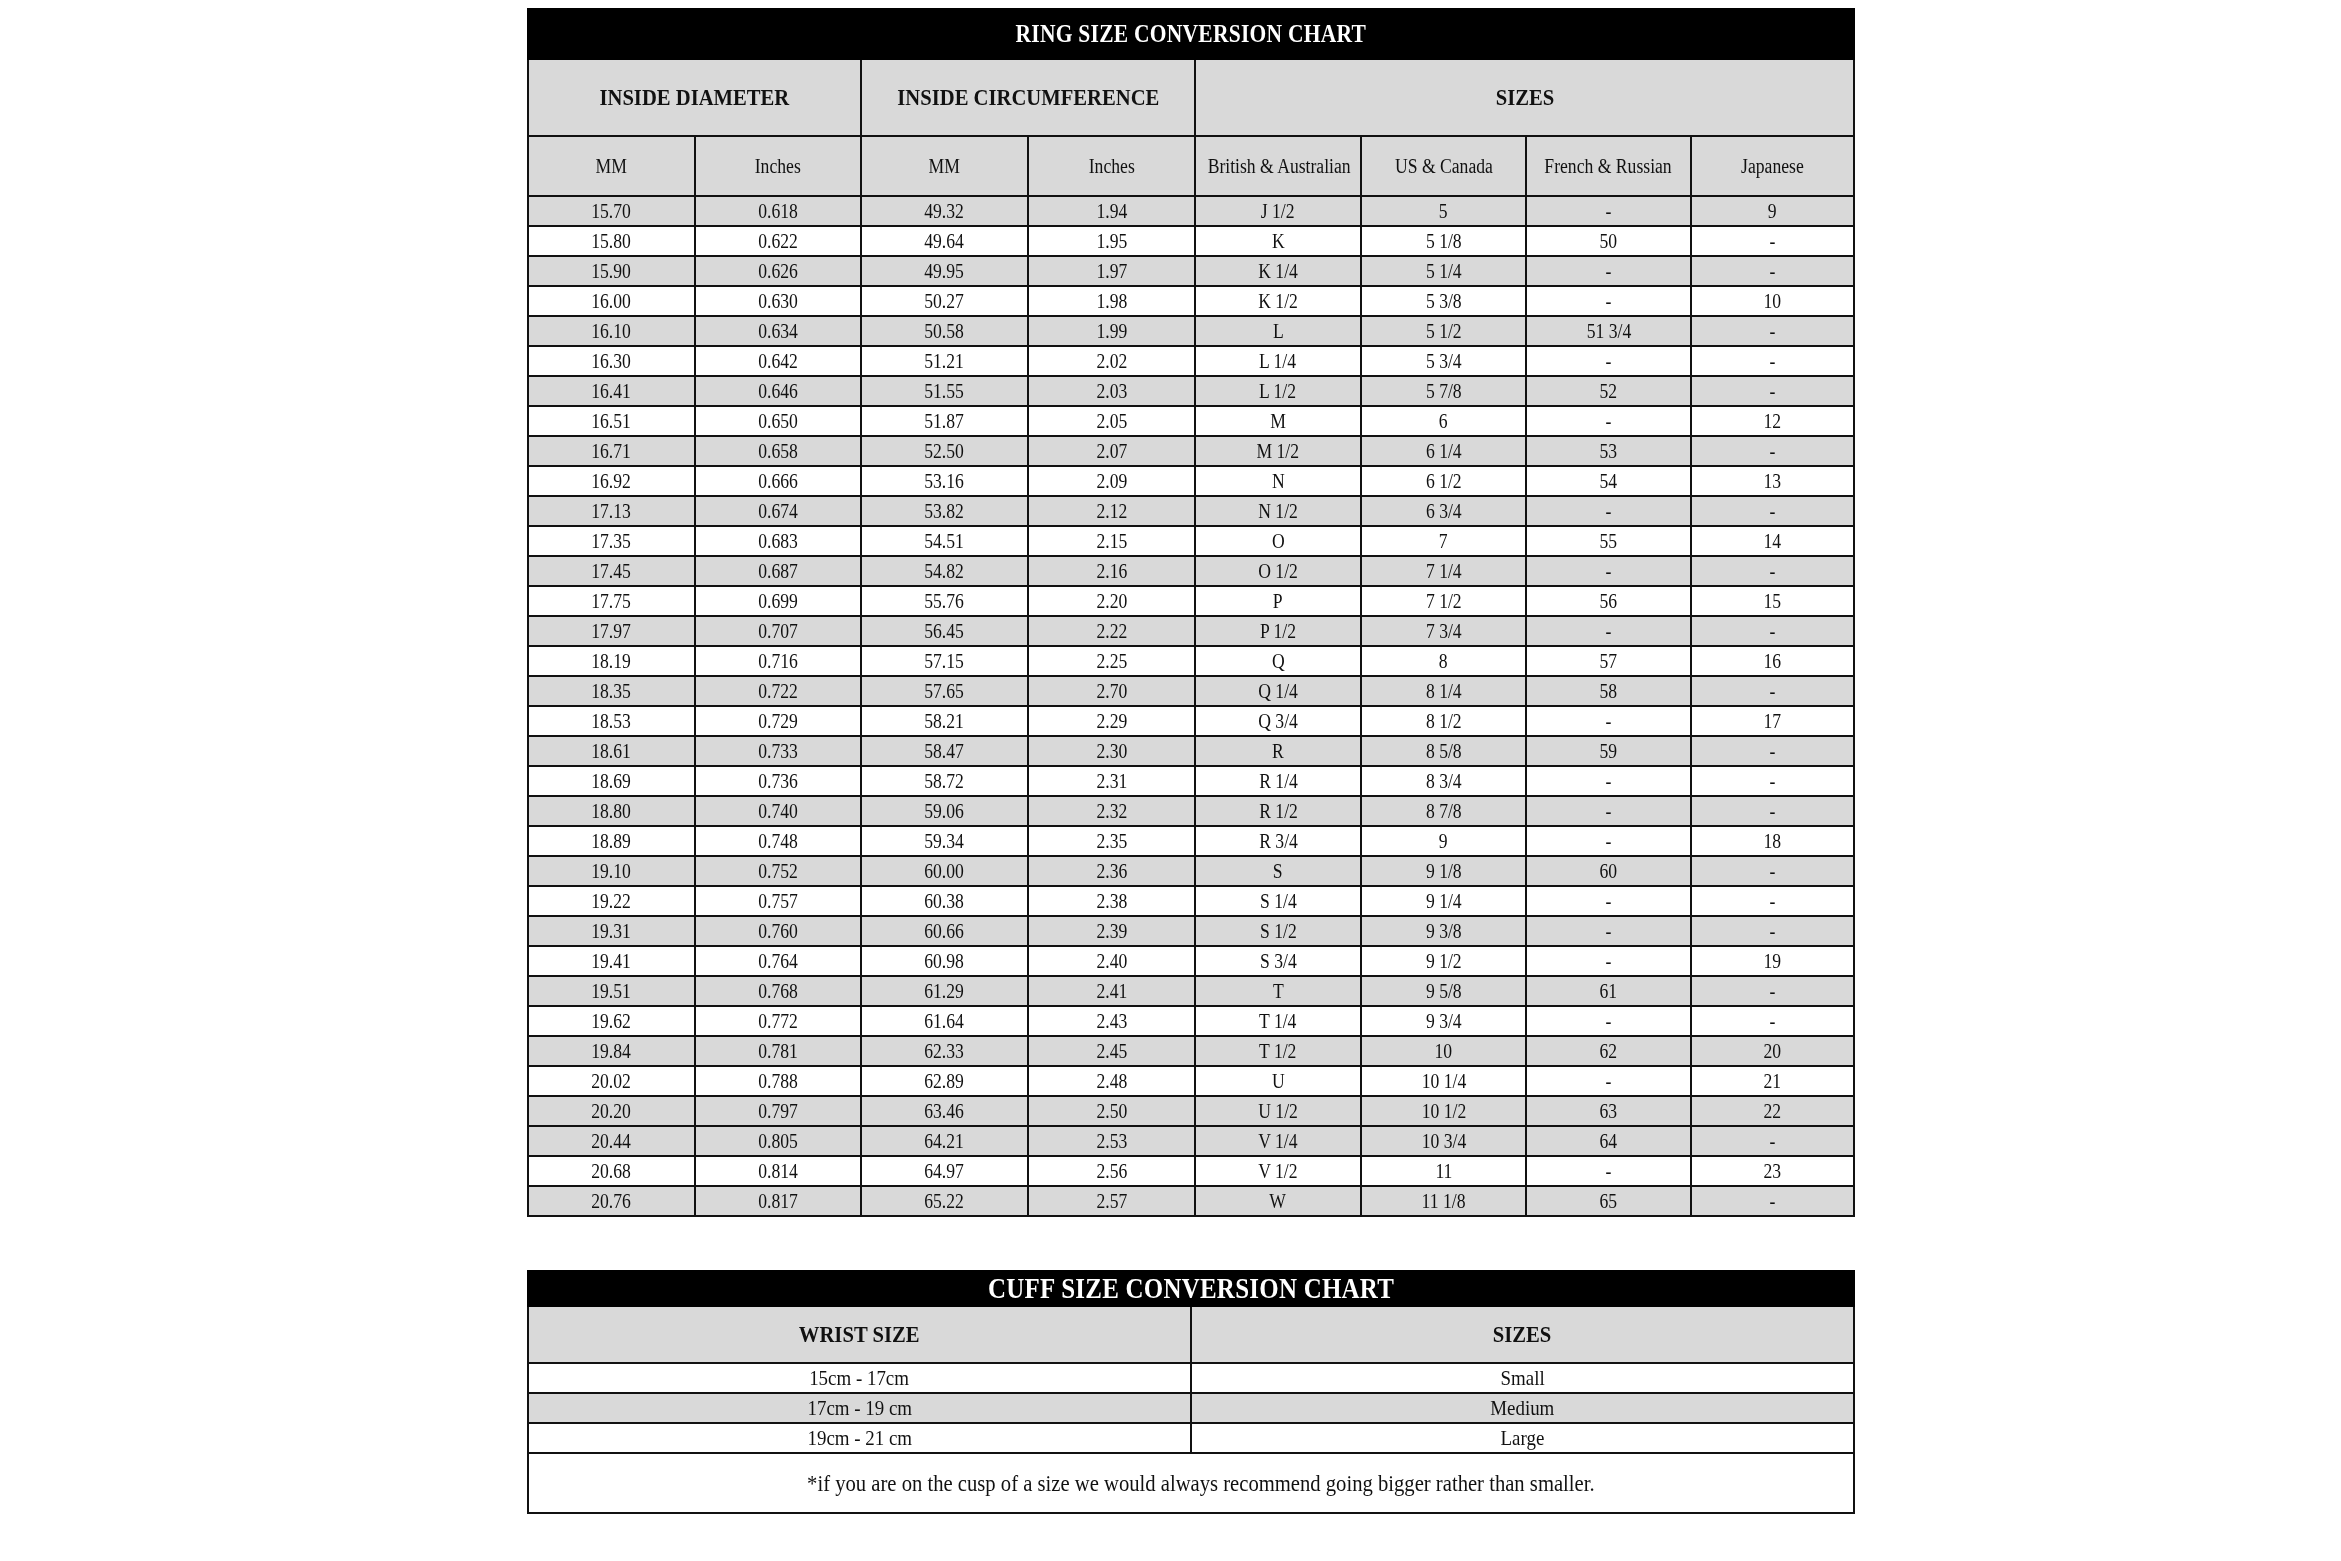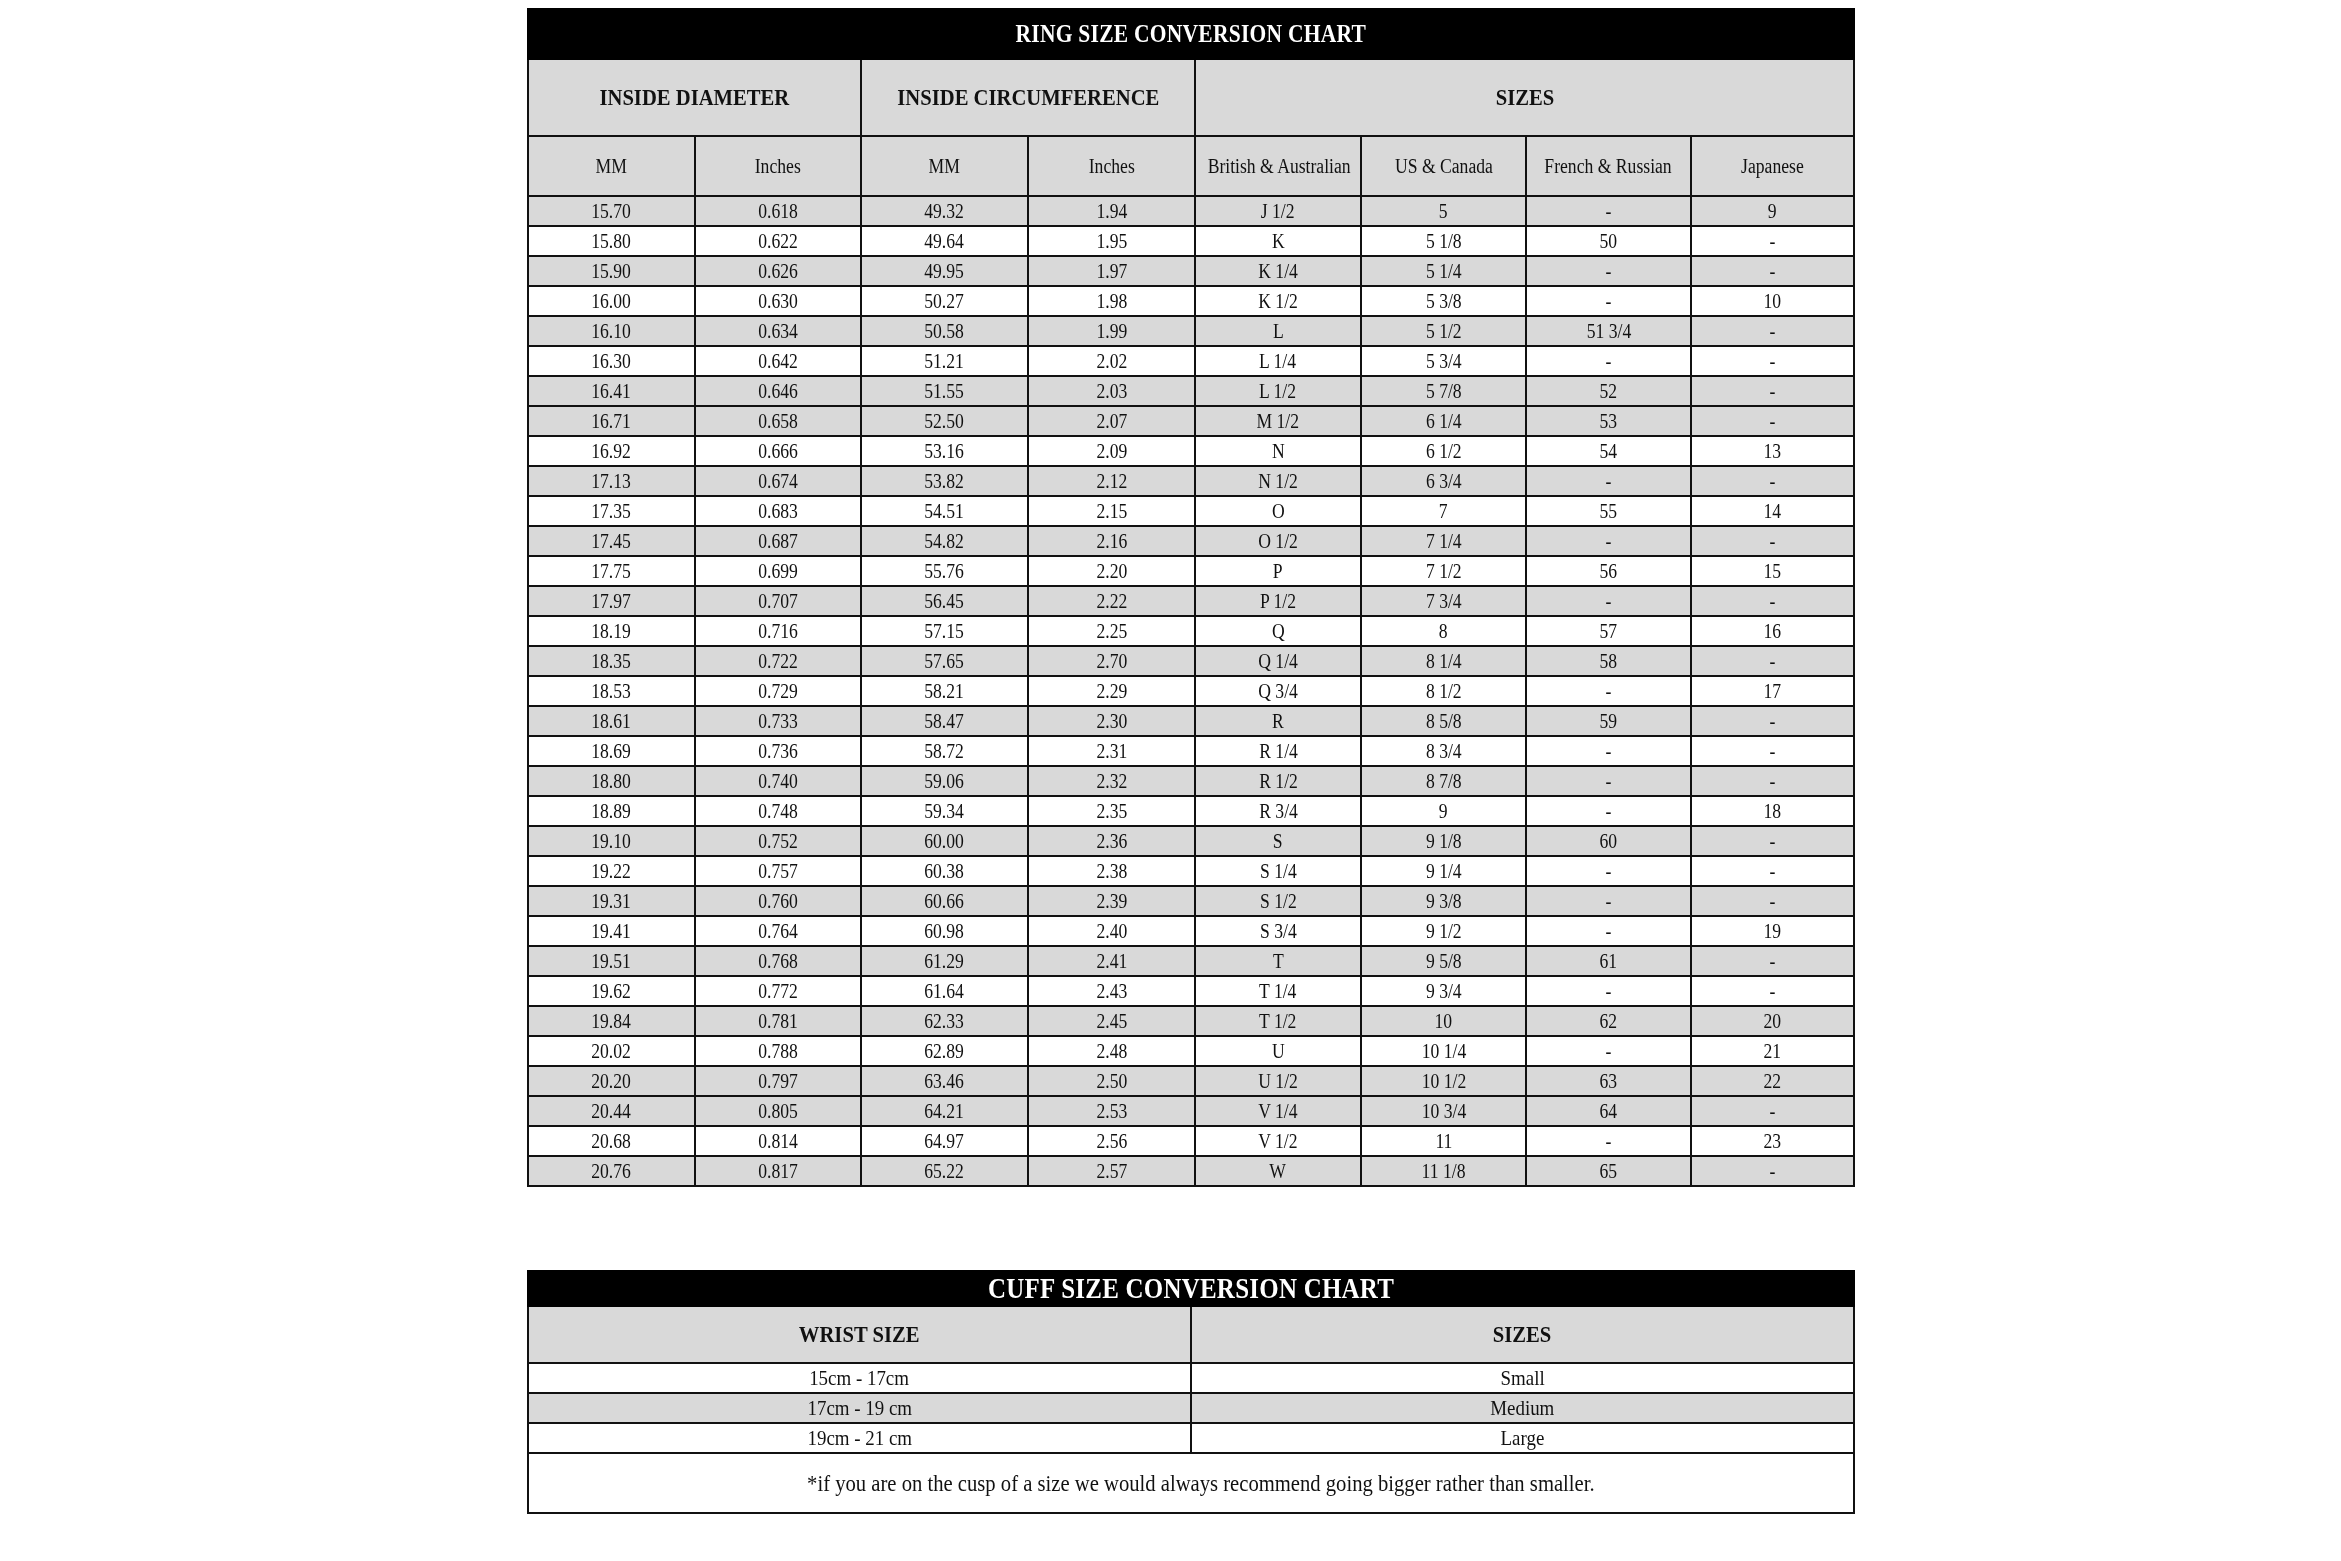--- a/index.html
+++ b/index.html
@@ -124,20 +124,30 @@
       <tr class="shade">
         <td><span class="txt">16.41</span></td>
         <td><span class="txt">0.646</span></td>
         <td><span class="txt">51.55</span></td>
         <td><span class="txt">2.03</span></td>
         <td><span class="txt">L 1/2</span></td>
         <td><span class="txt">5 7/8</span></td>
         <td><span class="txt">52</span></td>
         <td><span class="txt">-</span></td>
       </tr>
+      <tr class="plain">
+        <td><span class="txt">16.51</span></td>
+        <td><span class="txt">0.650</span></td>
+        <td><span class="txt">51.87</span></td>
+        <td><span class="txt">2.05</span></td>
+        <td><span class="txt">M</span></td>
+        <td><span class="txt">6</span></td>
+        <td><span class="txt">-</span></td>
+        <td><span class="txt">12</span></td>
+      </tr>
       <tr class="shade">
         <td><span class="txt">16.71</span></td>
         <td><span class="txt">0.658</span></td>
         <td><span class="txt">52.50</span></td>
         <td><span class="txt">2.07</span></td>
         <td><span class="txt">M 1/2</span></td>
         <td><span class="txt">6 1/4</span></td>
         <td><span class="txt">53</span></td>
         <td><span class="txt">-</span></td>
       </tr>

